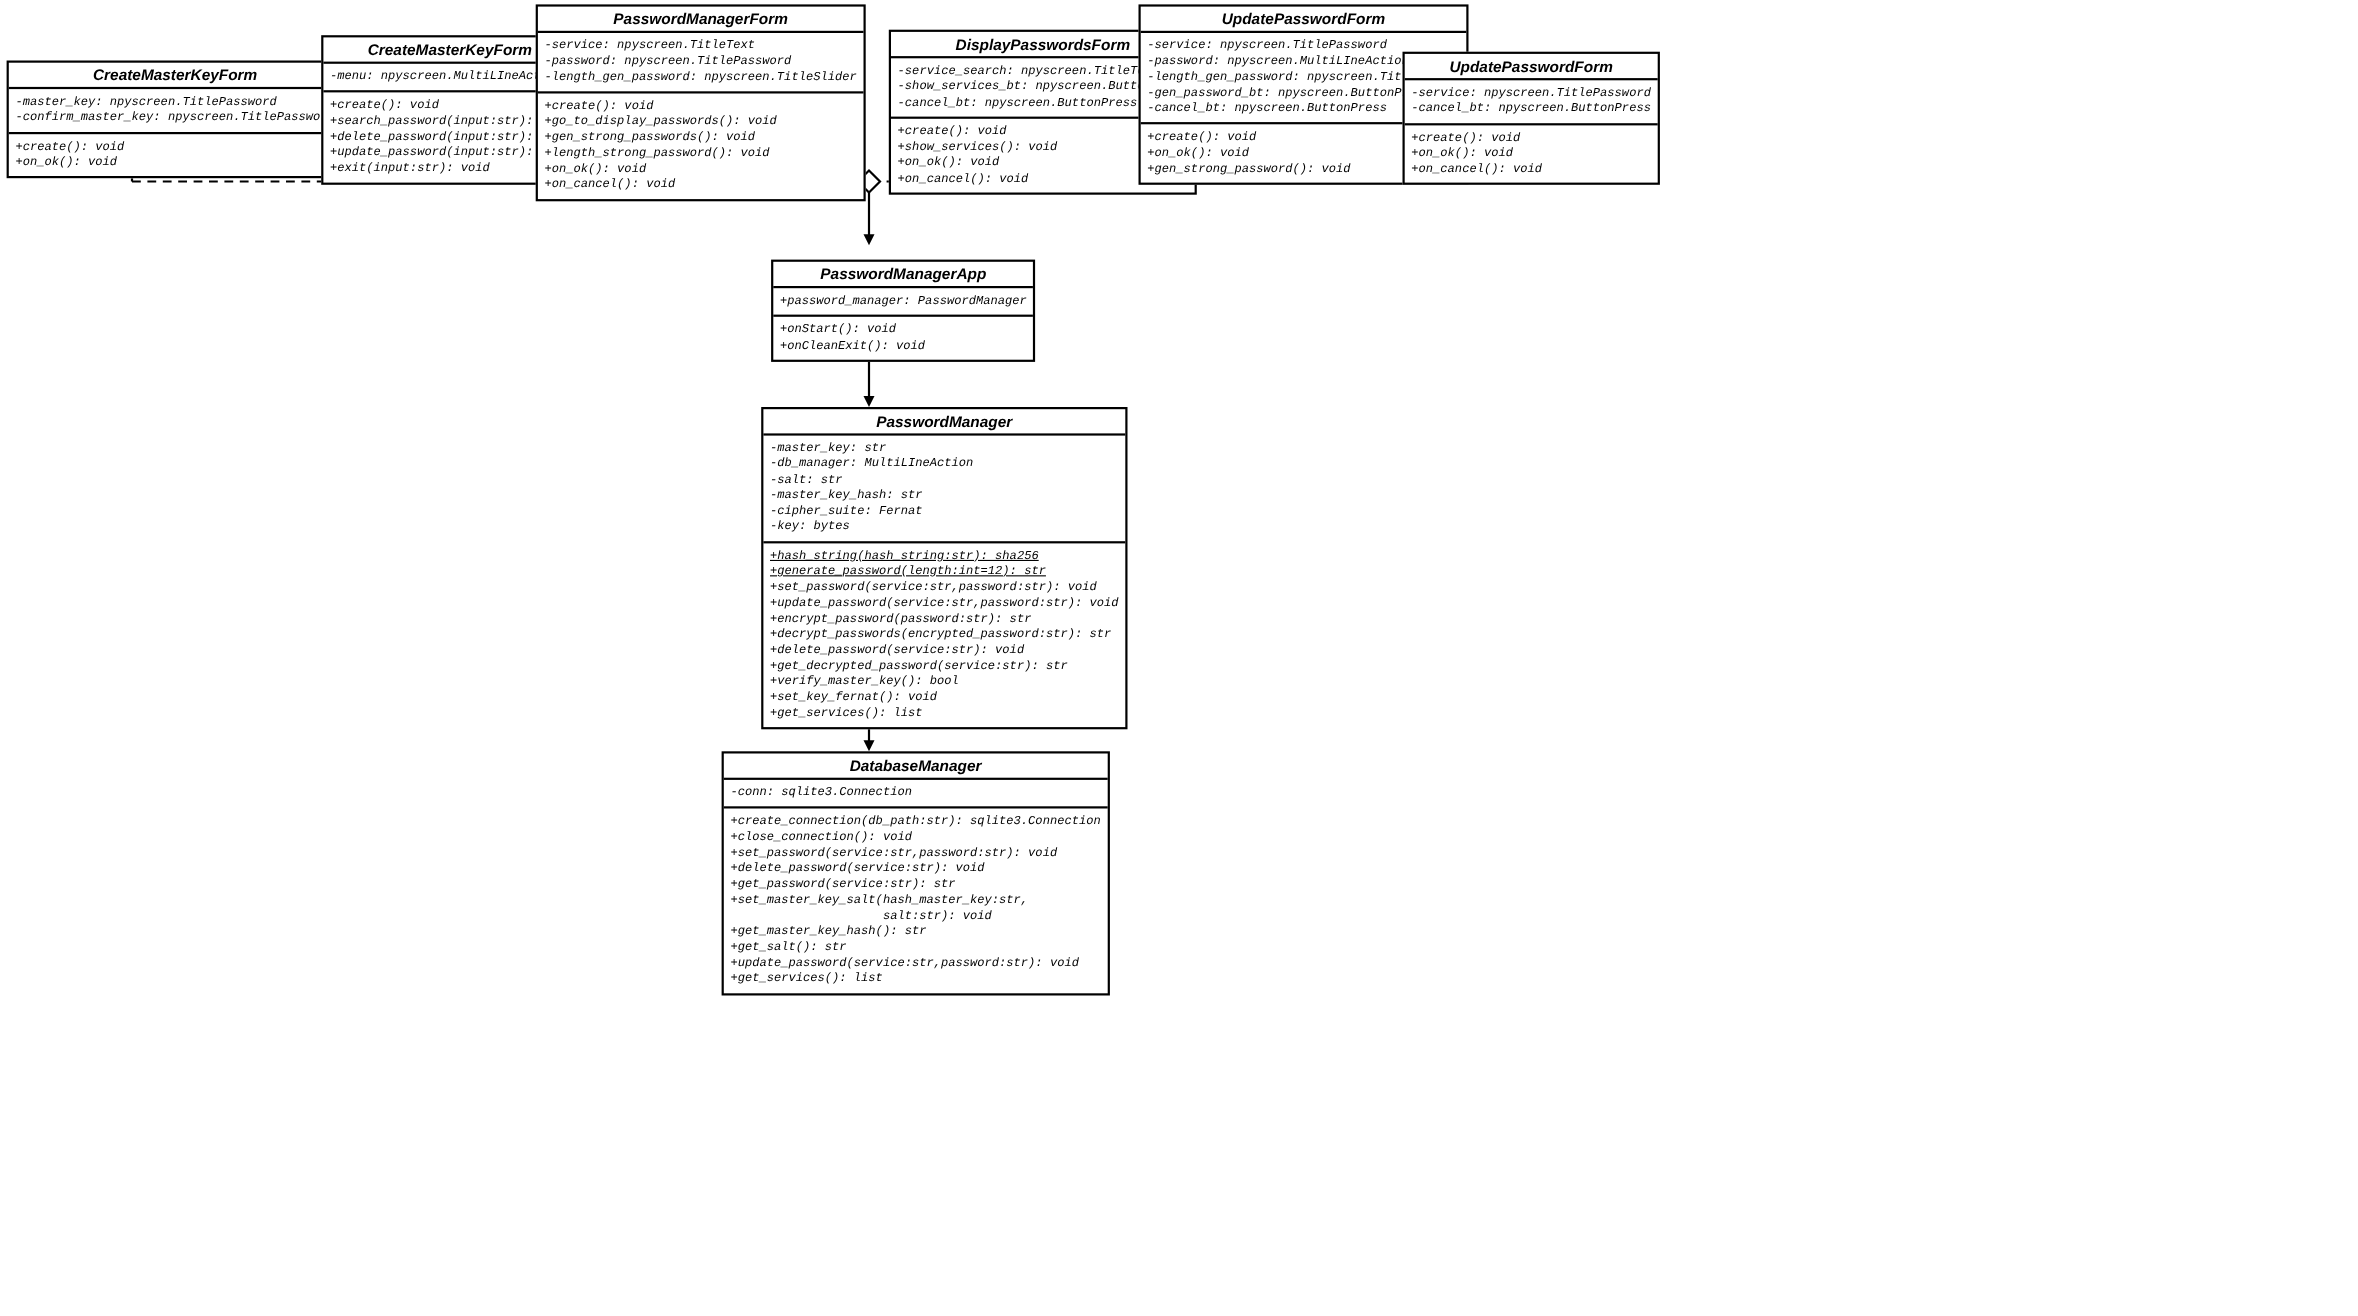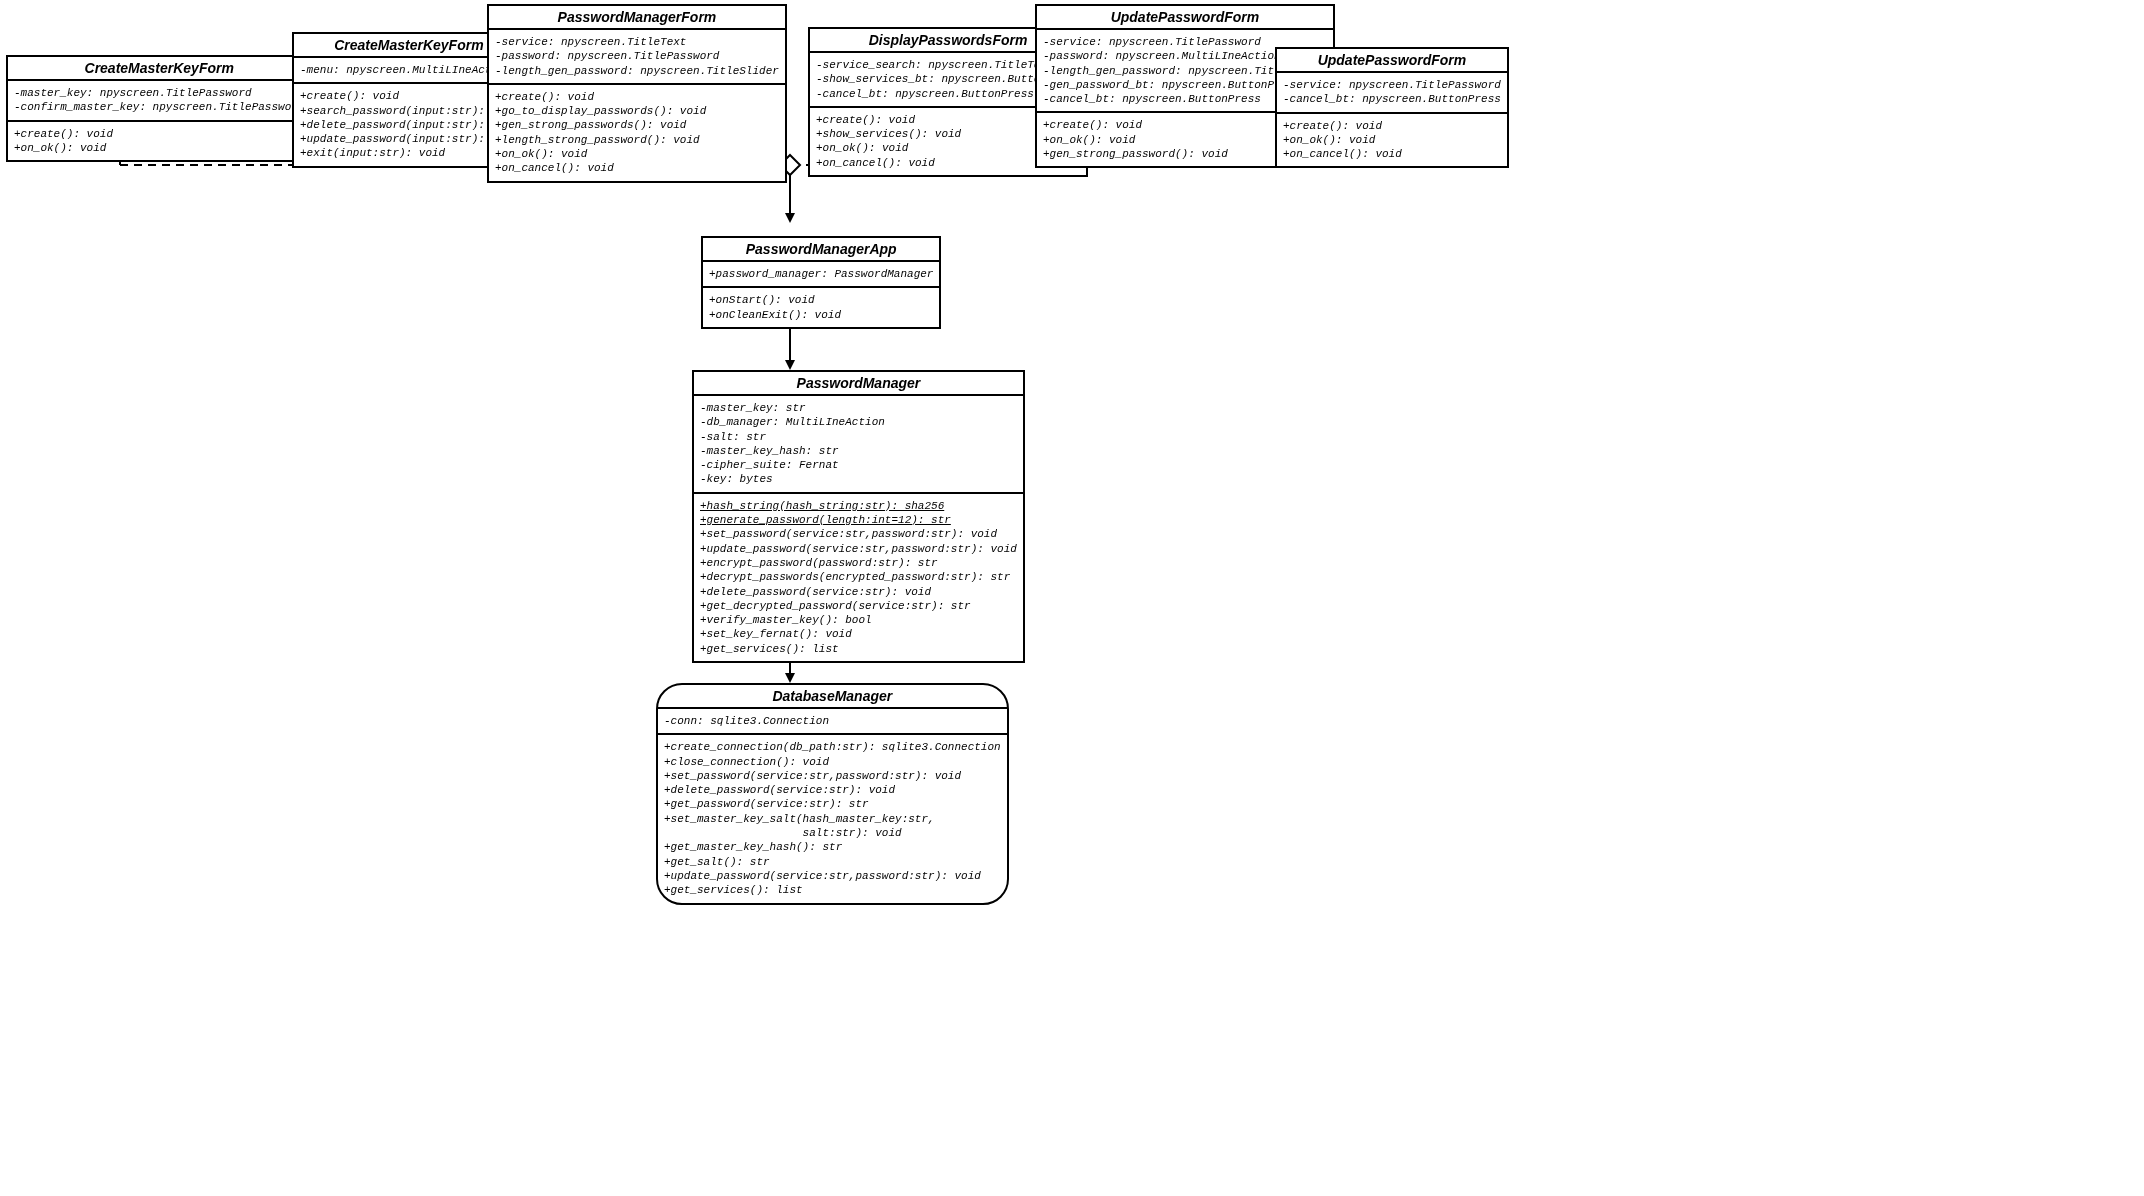--- a/index.html
+++ b/index.html
@@ -186,21 +186,21 @@
     <div class="uml-line">+encrypt_password(password:str): str</div>
     <div class="uml-line">+decrypt_passwords(encrypted_password:str): str</div>
     <div class="uml-line">+delete_password(service:str): void</div>
     <div class="uml-line">+get_decrypted_password(service:str): str</div>
     <div class="uml-line">+verify_master_key(): bool</div>
     <div class="uml-line">+set_key_fernat(): void</div>
     <div class="uml-line">+get_services(): list</div>
   </div>
 </div>
 
-<div class="uml-class" style="left:656px; top:683px;border-radius:26px;">
+<div class="uml-class" style="left:656px; top:683px;">
   <div class="uml-title">DatabaseManager</div>
   <div class="uml-section">
     <div class="uml-line">-conn: sqlite3.Connection</div>
   </div>
   <div class="uml-section">
     <div class="uml-line">+create_connection(db_path:str): sqlite3.Connection</div>
     <div class="uml-line">+close_connection(): void</div>
     <div class="uml-line">+set_password(service:str,password:str): void</div>
     <div class="uml-line">+delete_password(service:str): void</div>
     <div class="uml-line">+get_password(service:str): str</div>

